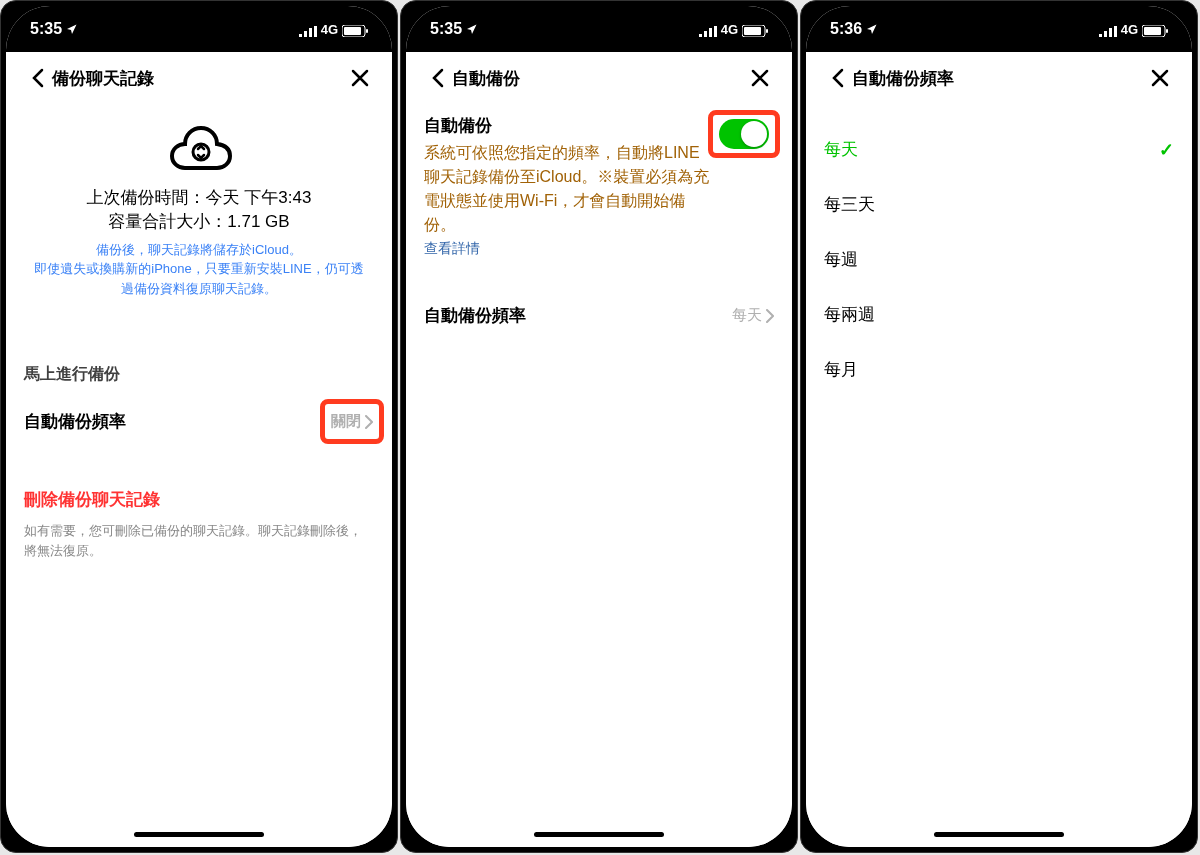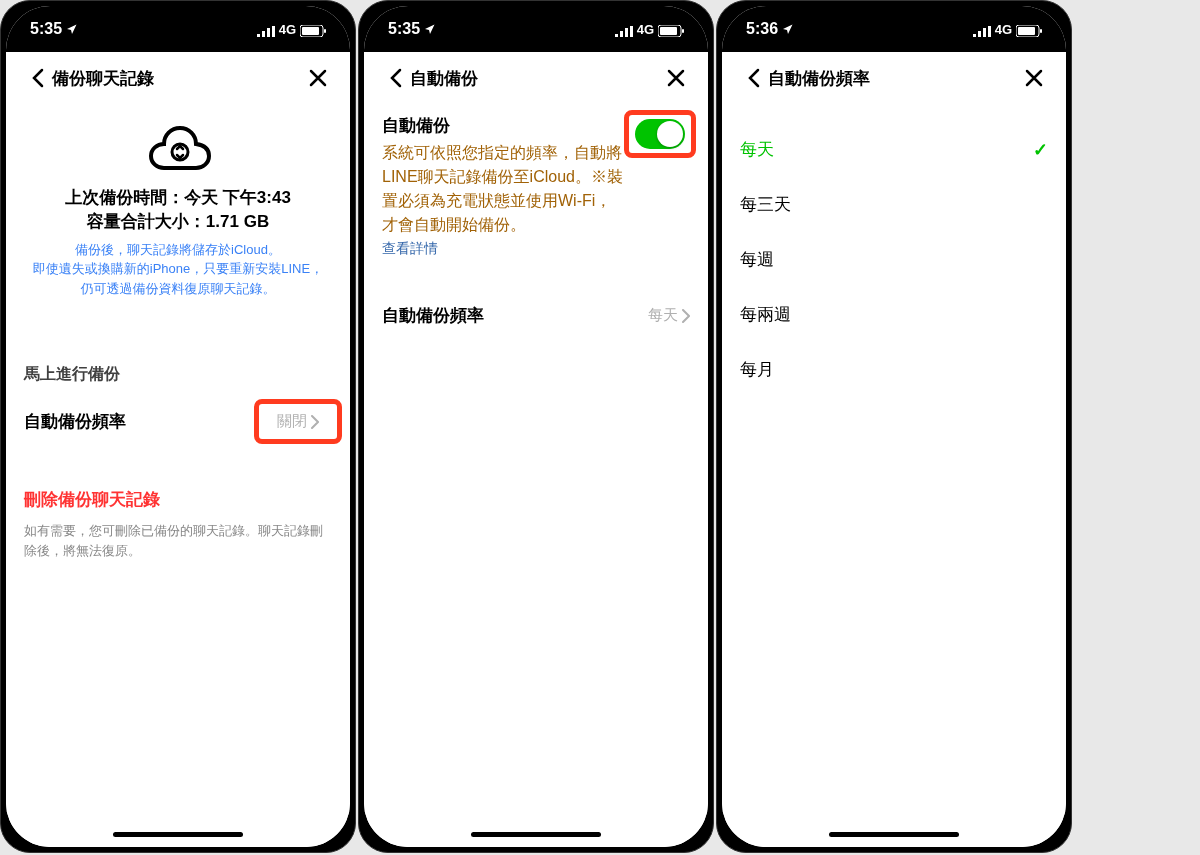--- a/index.html
+++ b/index.html
@@ -1,34 +1,34 @@
 <!DOCTYPE html>
 <html><head>
   <meta charset="utf-8">
   <style>
     * { margin: 0; padding: 0; box-sizing: border-box; }
     body { font-family: -apple-system, "Helvetica Neue", sans-serif; background: #e8e8e8; width: 1200px; height: 855px; display: flex; gap: 2px; }
-    .phone { width: 356px; height: 853px; background: #000; border-radius: 30px; overflow: hidden; position: relative; border: 1px solid #333; }
+    .phone { width: 398px; height: 853px; background: #000; border-radius: 16px; overflow: hidden; position: relative; border: 1px solid #333; }
     .screen { position: absolute; top: 5px; left: 5px; right: 5px; bottom: 5px; background: #fff; border-radius: 44px; overflow: hidden; display: flex; flex-direction: column; }
     .status-bar { height: 46px; background: #000; color: #fff; display: flex; justify-content: space-between; align-items: center; padding: 0 24px; font-size: 16px; font-weight: 600; }
     .status-left { display: flex; align-items: center; gap: 4px; }
     .status-right { display: flex; align-items: flex-end; gap: 4px; font-size: 13px; }
     .nav-bar { height: 52px; display: flex; align-items: center; justify-content: space-between; padding: 0 18px; background: #fff; }
     .nav-title { flex: 1; text-align: left; font-size: 17px; font-weight: 600; }
     .nav-btn { width: 28px; display: flex; align-items: center; justify-content: center; cursor: pointer; }
     .content { flex: 1; background: #fff; padding: 0 18px; overflow: hidden; }
     .cloud-icon { display: flex; justify-content: center; padding: 20px 0 12px; }
     .info-block { text-align: center; padding: 0 6px 18px; }
-    .info-main { font-size: 17px; font-weight: 700; line-height: 1.4; }
+    .info-main { font-size: 17px; font-weight: 400; line-height: 1.4; }
     .info-desc { font-size: 13px; color: #3b82f6; line-height: 1.5; margin-top: 6px; }
     .action-link { color: #404040; font-size: 16px; font-weight: 600; padding: 16px 0 10px; cursor: pointer; }
     .row { display: flex; align-items: center; justify-content: space-between; padding: 12px 0; cursor: pointer; }
     .row-label { font-size: 17px; font-weight: 700; }
     .row-value { color: #b0b0b0; font-size: 15px; display: flex; align-items: center; gap: 4px; }
-    .highlight-box { border: 5px solid #ff3b1f; border-radius: 8px; padding: 8px 18px; margin: -8px -10px; display: inline-flex; align-items: center; gap: 4px; position: relative; z-index: 2; }
+    .highlight-box { border: 5px solid #ff3b1f; border-radius: 8px; padding: 8px 6px; margin: -8px -10px; display: inline-flex; align-items: center; gap: 4px; position: relative; z-index: 2; font-weight: bold; }
     .sep { height: 32px; }
     .delete-label { color: #ff3333; font-size: 17px; font-weight: 700; padding-top: 8px; }
     .delete-desc { color: #888; font-size: 13px; line-height: 1.5; margin-top: 10px; }
     .toggle-row { display: flex; align-items: flex-start; justify-content: space-between; padding-top: 10px; }
     .toggle-text { flex: 1; padding-right: 4px; }
     .toggle-title { font-size: 17px; font-weight: 700; }
     .toggle-desc { font-size: 16px; color: #a16207; line-height: 1.5; margin-top: 4px; }
     .toggle-link { color: #3366aa; font-size: 14px; margin-top: 3px; display: inline-block; cursor: pointer; }
     .toggle-wrap { position: relative; }
     .toggle { width: 50px; height: 30px; background: #00c300; border-radius: 15px; position: relative; cursor: pointer; }

